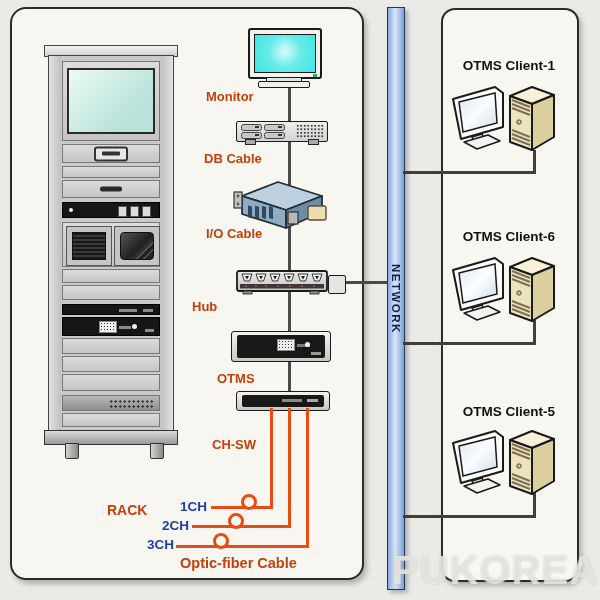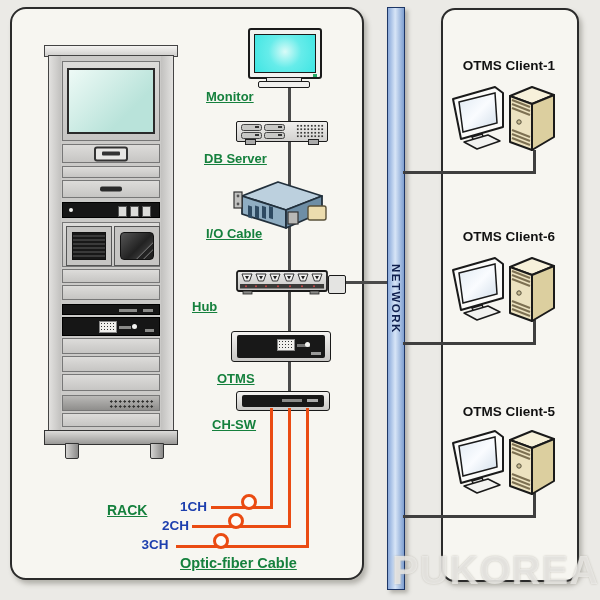--- a/index.html
+++ b/index.html
@@ -8,22 +8,22 @@
     background:#ebeae6;
     font-family:"Liberation Sans", sans-serif;
   }
   .abs{position:absolute;}
   .panel{
     background:#f7f6f1;
     border:2px solid #2b2b2b;
     box-shadow:3px 4px 5px rgba(110,108,100,0.45);
   }
   .lbl{
-    position:absolute;color:#15803d;font-weight:bold;font-size:13px;
-    white-space:nowrap;letter-spacing:0px;text-decoration:underline;
+    position:absolute;color:#c2410c;font-weight:bold;font-size:13px;
+    white-space:nowrap;letter-spacing:0px;
   }
   .ch-lbl{
     position:absolute;color:#1d3fae;font-weight:bold;font-size:13.5px;
     width:38px;text-align:right;white-space:nowrap;
   }
   .gline{position:absolute;background:#4a4a4a;}
   .oline{position:absolute;background:#ea4b12;}
   .loop{
     position:absolute;width:10px;height:10px;border-radius:50%;
     border:3px solid #ea4b12;background:#fdfcf8;
@@ -208,21 +208,21 @@
   <div class="bay" style="left:4px;top:10px;">
       <i></i>
     </div>
   <div class="bay" style="left:27px;top:10px;">
       <i></i>
     </div>
   <div class="dbdots"></div>
   <div class="dfoot" style="left:8px;"></div>
   <div class="dfoot" style="right:8px;"></div>
 </div>
-<div class="lbl" style="left:204px;top:151px;">DB Server</div>
+<div class="lbl" style="left:204px;top:151px;">DB Cable</div>
 
 <svg class="abs" style="left:232px;top:178px;" width="98" height="52" viewBox="0 0 98 52">
   <polygon points="10,18 46,4 90,18 54,32" fill="#bcd0de" stroke="#22303c" stroke-width="1.8" stroke-linejoin="round"></polygon>
   <polygon points="10,18 54,32 54,50 10,36" fill="#8fadc2" stroke="#22303c" stroke-width="1.8" stroke-linejoin="round"></polygon>
   <polygon points="54,32 90,18 90,34 54,50" fill="#6e8ea6" stroke="#22303c" stroke-width="1.8" stroke-linejoin="round"></polygon>
   <g fill="#2e4a62">
     <rect x="16" y="22" width="4" height="12" transform="skewY(18)"></rect>
     <rect x="23" y="20" width="4" height="12" transform="skewY(18)"></rect>
     <rect x="30" y="18" width="4" height="12" transform="skewY(18)"></rect>
     <rect x="37" y="16" width="4" height="12" transform="skewY(18)"></rect>
@@ -284,35 +284,35 @@
   </div>
 </div>
 <div class="lbl" style="left:217px;top:371px;">OTMS</div>
 
 <div class="otms-dev" style="left:236px;top:391px;width:92px;height:18px;">
   <div class="otms-in" style="top:3px;bottom:3px;">
     <div class="tickmarks" style="right:22px;top:4px;width:20px;background:#8a8a88;"></div>
     <div class="tickmarks" style="right:6px;top:4px;width:11px;background:#aaa;"></div>
   </div>
 </div>
-<div class="lbl" style="left:212px;top:417px;">CH-SW</div>
+<div class="lbl" style="left:212px;top:437px;">CH-SW</div>
 
 <div class="oline" style="left:270px;top:408px;width:3px;height:101px;"></div>
 <div class="oline" style="left:288px;top:408px;width:3px;height:120px;"></div>
 <div class="oline" style="left:306px;top:408px;width:3px;height:140px;"></div>
 <div class="oline" style="left:211px;top:506px;width:62px;height:3px;"></div>
 <div class="oline" style="left:192px;top:525px;width:99px;height:3px;"></div>
 <div class="oline" style="left:176px;top:545px;width:133px;height:3px;"></div>
 <div class="loop" style="left:241px;top:494px;"></div>
 <div class="loop" style="left:228px;top:513px;"></div>
 <div class="loop" style="left:213px;top:533px;"></div>
 
 <div class="ch-lbl" style="left:169px;top:499px;">1CH</div>
 <div class="ch-lbl" style="left:151px;top:518px;">2CH</div>
-<div class="ch-lbl" style="left:136px;top:537px;text-align:center;">3CH</div>
+<div class="ch-lbl" style="left:136px;top:537px;">3CH</div>
 
 <div class="lbl" style="left:107px;top:502px;font-size:14px;">RACK</div>
 <div class="lbl" style="left:180px;top:555px;font-size:14.5px;">Optic-fiber Cable</div>
 
 <div class="netbar">
   <span>NETWORK</span>
 </div>
 
 <div class="abs panel" style="left:441px;top:8px;width:134px;height:570px;border-radius:14px;"></div>
 

